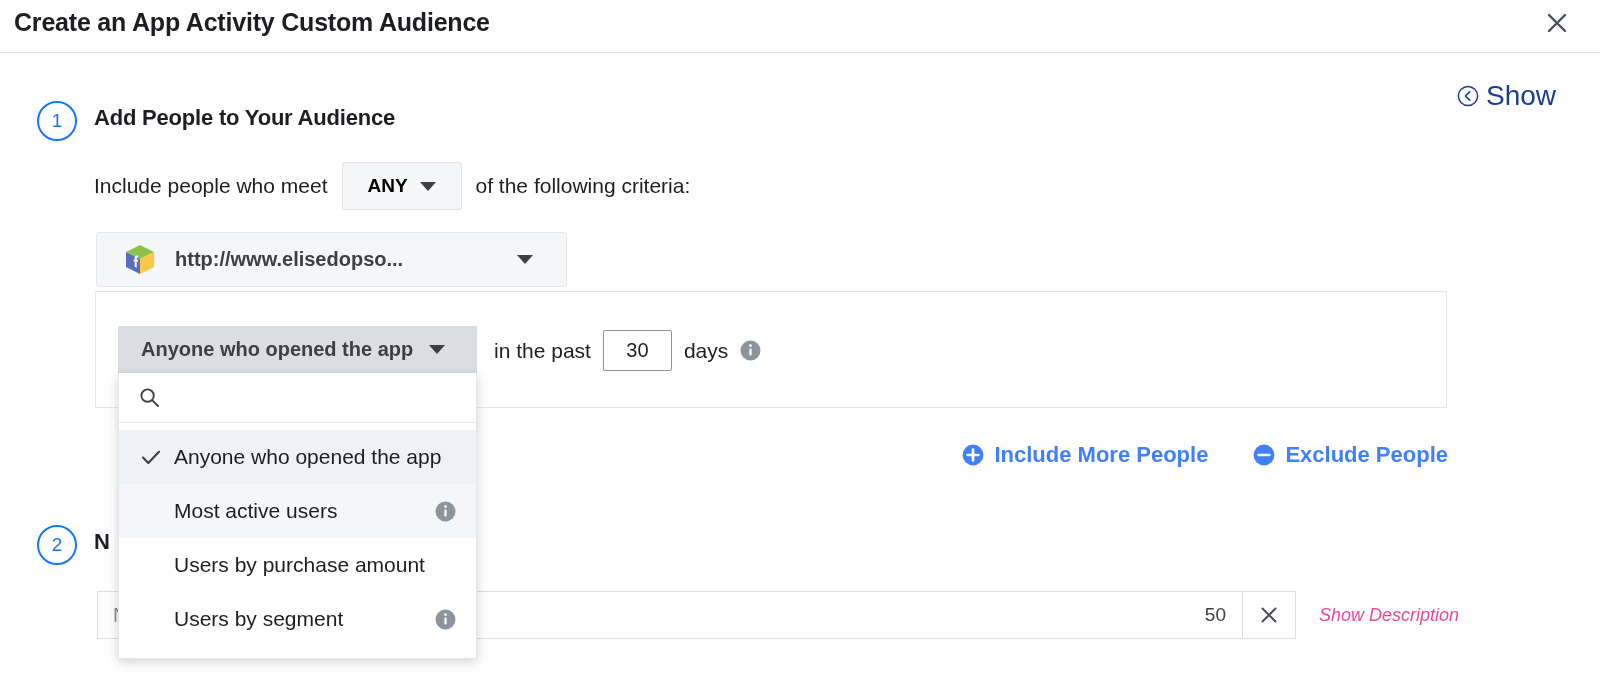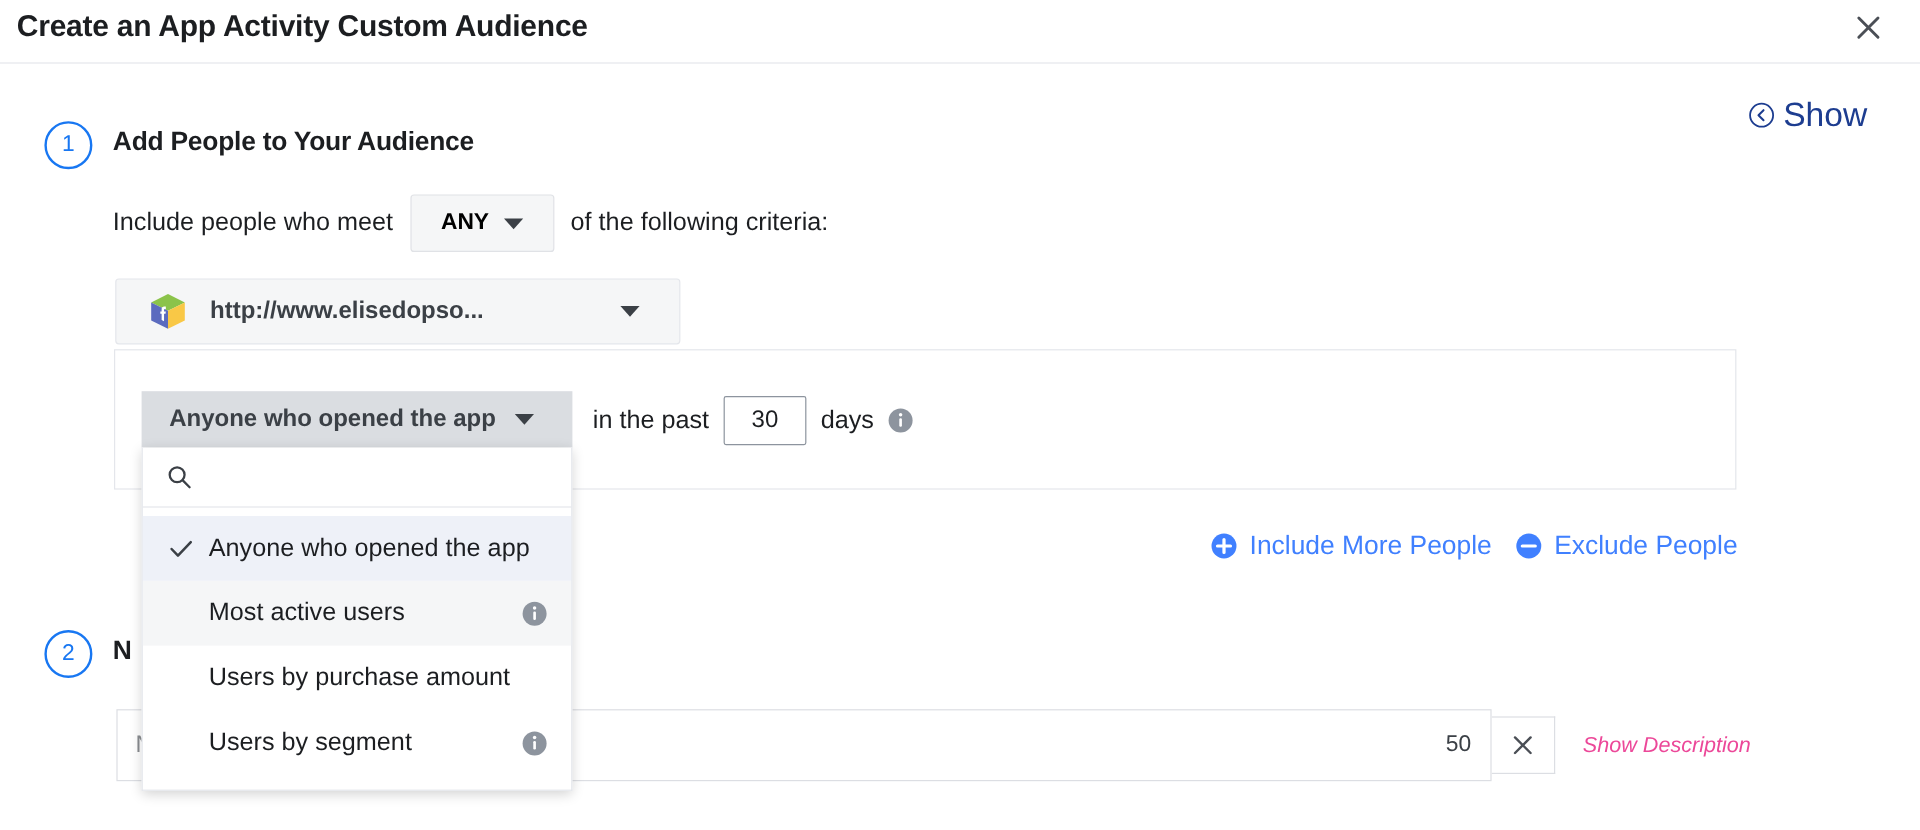--- a/index.html
+++ b/index.html
@@ -194,22 +194,23 @@
     flex: none;
   }
 
   
   .action-links {
     position: absolute;
     right: 152px;
     top: 442px;
     display: flex;
     align-items: center;
-    gap: 20px;
+    gap: 45px;
     z-index: 2;
+    font-weight: bold;
   }
   .action-link {
     display: flex;
     align-items: center;
     gap: 10px;
     color: #4080ff;
     font-size: 22px;
     cursor: pointer;
     white-space: nowrap;
   }
@@ -219,21 +220,21 @@
   .name-row {
     position: absolute;
     left: 97px;
     top: 591px;
     display: flex;
     align-items: center;
     z-index: 1;
   }
   .name-field {
     width: 1146px;
-    height: 60px;
+    height: 48px;
     border: 1px solid #dcdee3;
     background: #fff;
     box-sizing: border-box;
     display: flex;
     align-items: center;
     position: relative;
   }
   .name-field .ph {
     margin-left: 15px;
     font-size: 20px;

